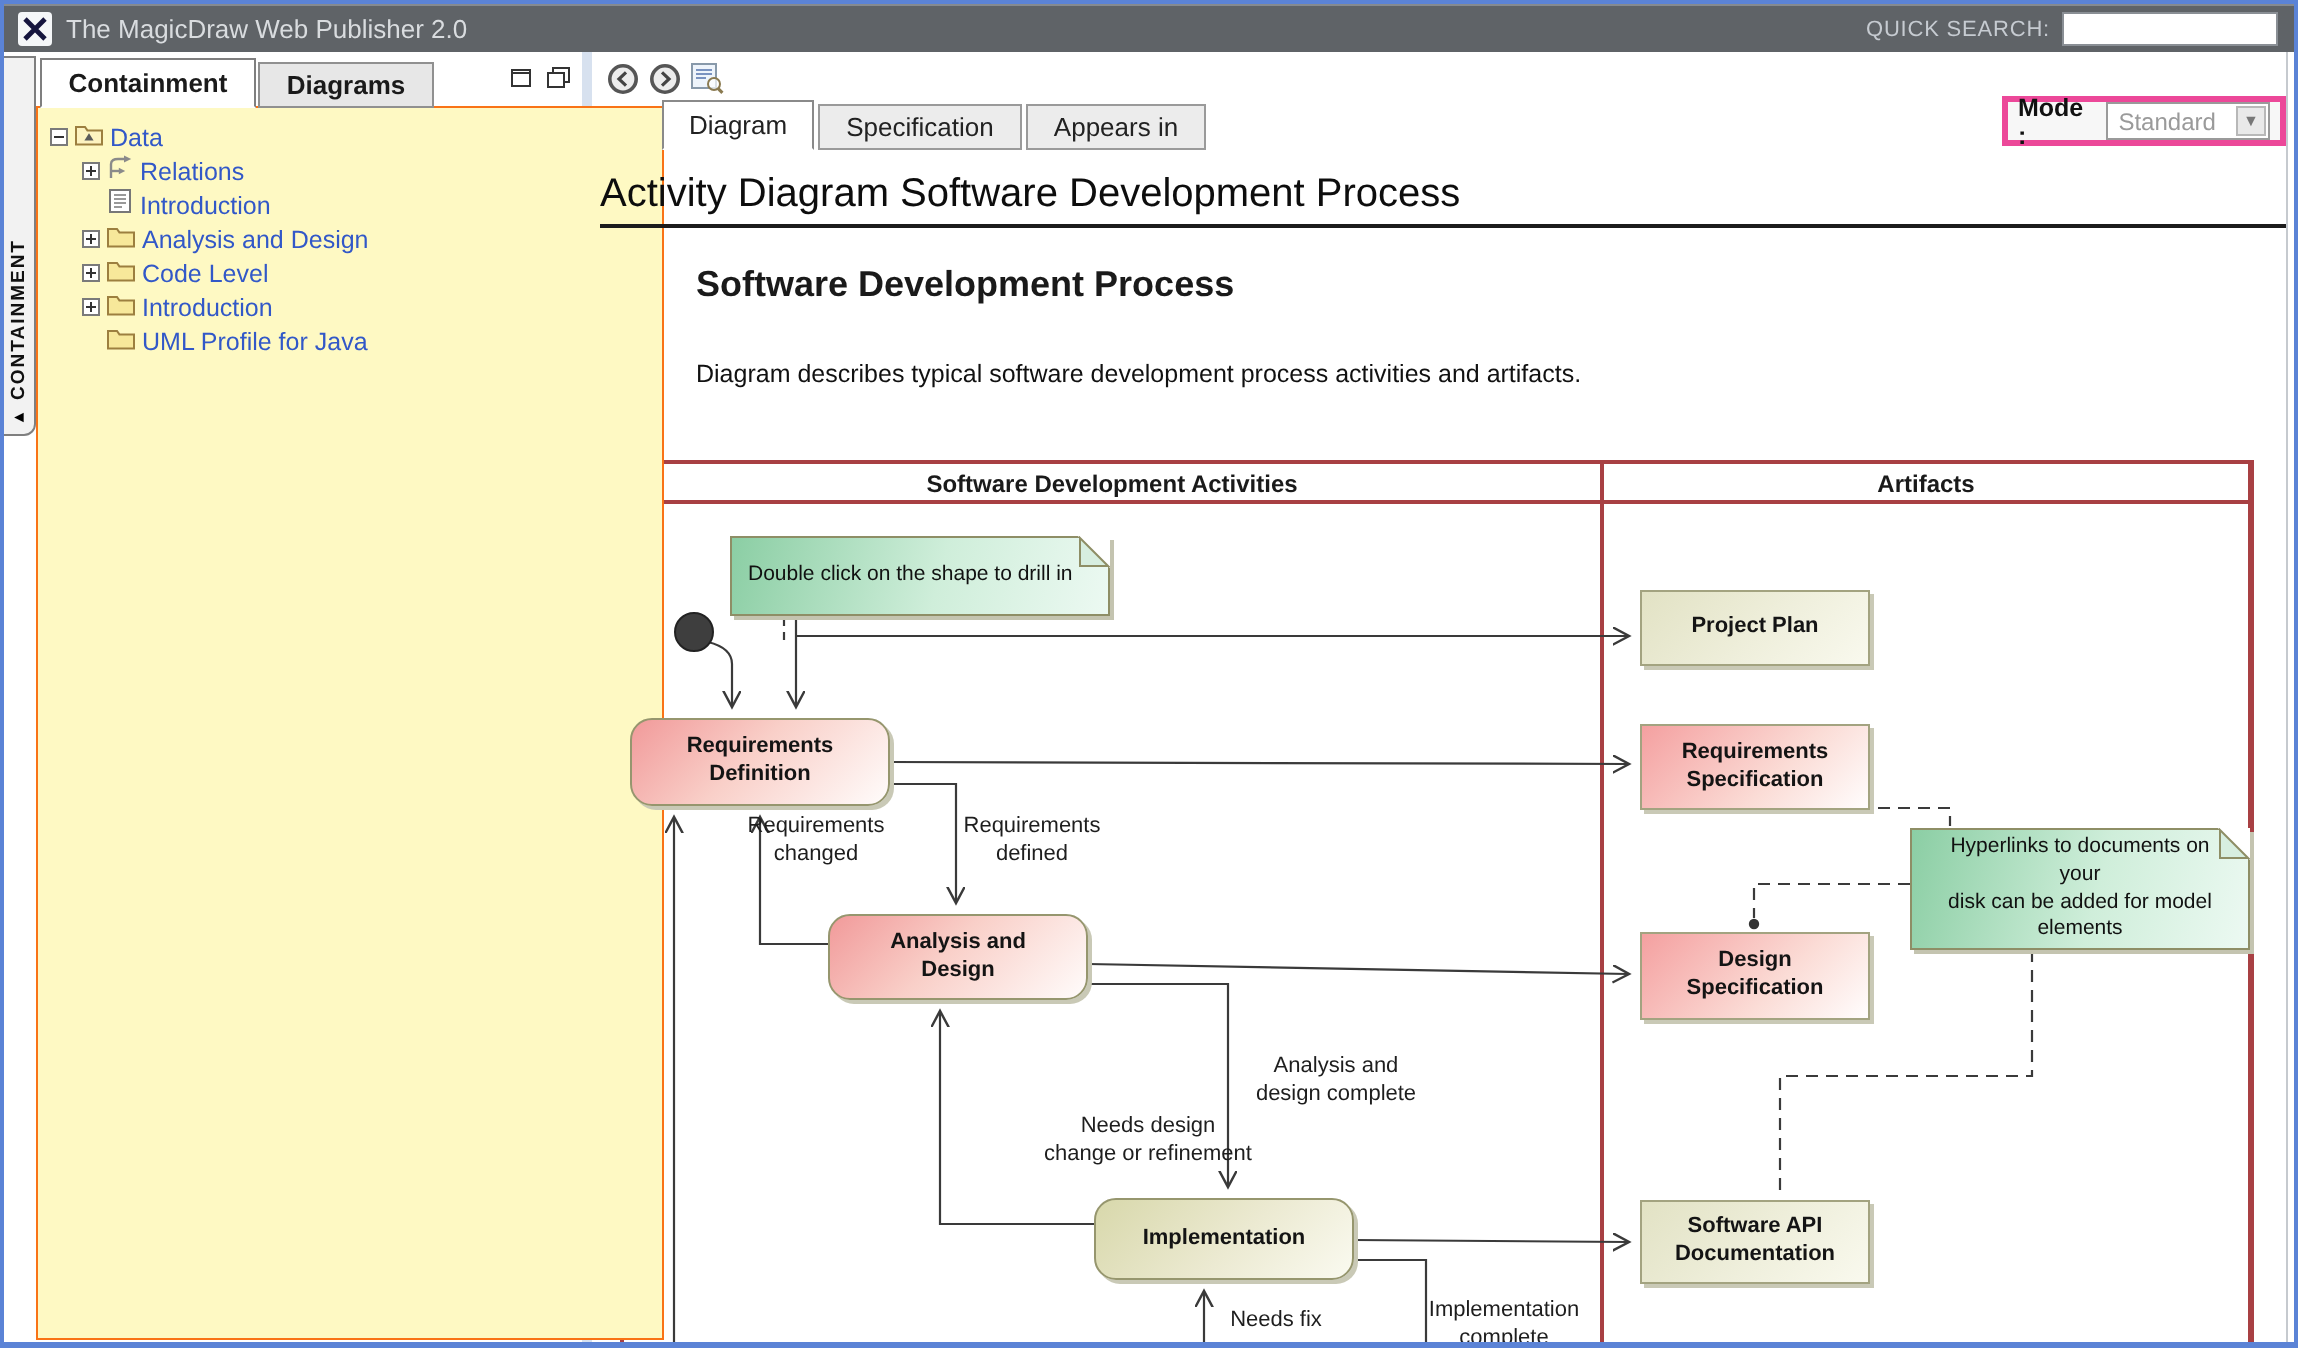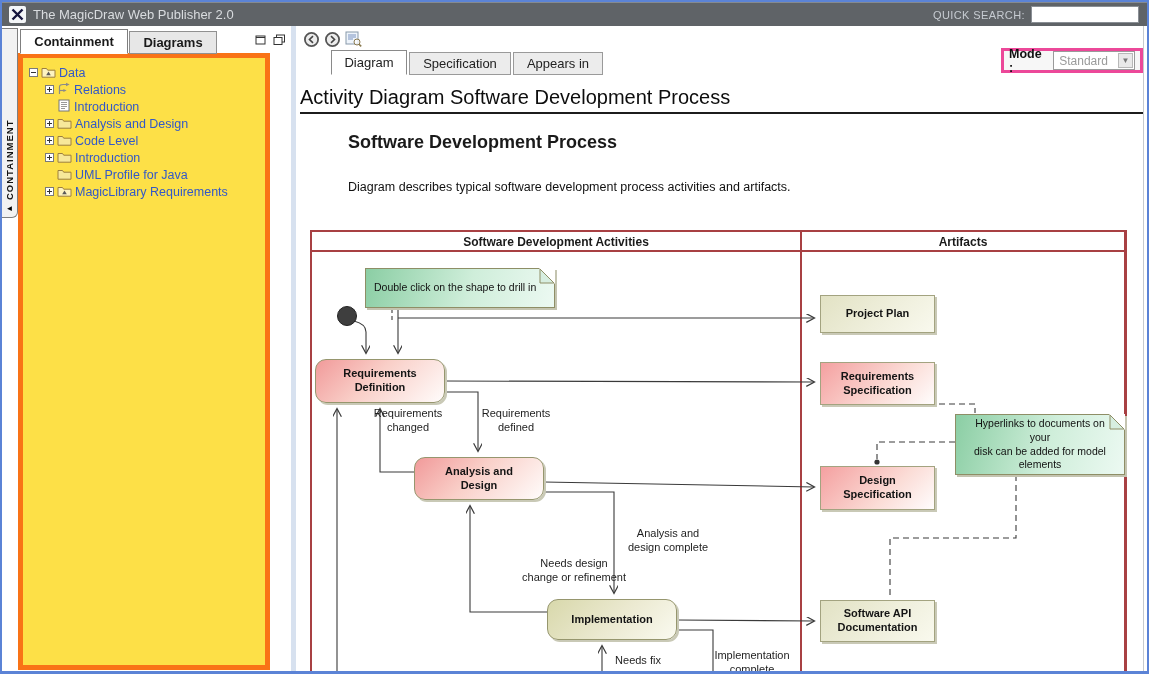--- a/index.html
+++ b/index.html
@@ -26,22 +26,22 @@
                font-size:9.5px; font-weight:bold; letter-spacing:1px; color:#111; padding-top:4px; }
   .vtab-arrow { font-size:8px; color:#000; padding-bottom:4px; }
 
   .side-tab { position:absolute; font-size:13px; font-weight:bold; text-align:center; z-index:4; }
   .side-tab.active { left:20px; top:29px; width:108px; height:25px; line-height:24px;
                      background:#fff; border:1px solid #7f7f7f; border-bottom:1px solid #fff; }
   .side-tab.inactive { left:129px; top:31px; width:88px; height:23px; line-height:22px;
                        background:#e7e7e7; border:1px solid #909090; }
   .win-icons { position:absolute; left:255px; top:32px; display:flex; gap:6px; z-index:4; }
 
-  .tree-panel { position:absolute; left:18px; top:53px; width:252px; height:617px;
-                border:5px solid #f97316; background:#fde047; z-index:3; padding-top:6px; }
+  .tree-panel { position:absolute; left:18px; top:53px; width:314px; height:617px;
+                border:1px solid #f97316; background:#fef9c3; z-index:3; padding-top:6px; }
   .tree-row { display:flex; align-items:center; height:17px; gap:3px; padding-left:6px; }
   .tree-row.lvl1 { padding-left:22px; }
   .tree-label { font-size:12.5px; color:#3258c8; white-space:nowrap; }
   .exp { width:9px; height:9px; border:1px solid #7a7a7a; background:#fff; position:relative; flex:none; }
   .exp::before,.exp::after{ content:""; position:absolute; background:#333; }
   .exp::before { left:1px; right:1px; top:3px; height:1px; }
   .exp.plus::after { top:1px; bottom:1px; left:3px; width:1px; }
   .exp-spacer { width:9px; flex:none; }
   .splitter { position:absolute; left:291px; top:26px; width:5px; bottom:3px; background:#d7e1ef; z-index:2; }
 
@@ -186,28 +186,20 @@
           <path d="M1 2.5 h4.5 l1.2 1.7 H14 v7 H1 z" fill="#f7e89a" stroke="#9c7f3f"></path>
         </svg></span>
     <span class="tree-label">Introduction</span>
   </div>
   <div class="tree-row lvl1">
     <span class="exp-spacer"></span>
     <span><svg width="15" height="12">
           <path d="M1 2.5 h4.5 l1.2 1.7 H14 v7 H1 z" fill="#f7e89a" stroke="#9c7f3f"></path>
         </svg></span>
     <span class="tree-label">UML Profile for Java</span>
-  </div>
-  <div class="tree-row lvl1">
-    <span class="exp plus"></span>
-    <span><svg width="15" height="12">
-          <path d="M1 2.5 h4.5 l1.2 1.7 H14 v7 H1 z" fill="#fdf3c0" stroke="#9c7f3f"></path>
-          <path d="M7.5 5.6 l2.3 3.6 h-4.6 z" fill="#5a5a5a"></path>
-        </svg></span>
-    <span class="tree-label">MagicLibrary Requirements</span>
   </div>
 </div>
 
 <div class="main-right-edge"></div>
 
 <div class="toolbar">
   <span>
     <svg width="17" height="17">
         <circle cx="8.5" cy="8.5" r="6.6" fill="#ececec" stroke="#555" stroke-width="1.8"></circle>
         <path d="M10 5.2 L6.5 8.5 L10 11.8" stroke="#444" stroke-width="1.6" fill="none"></path>

